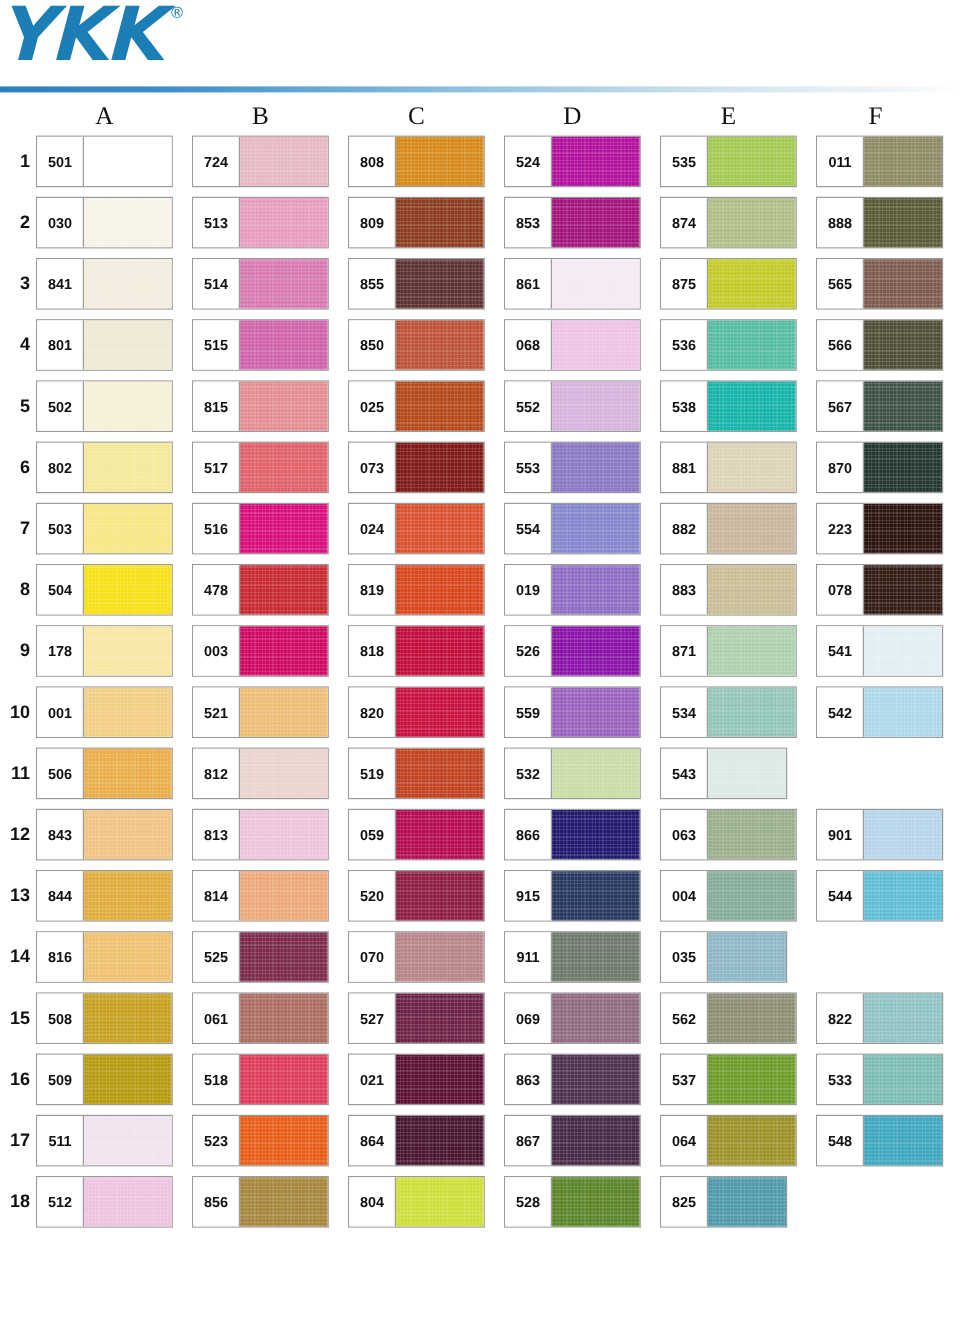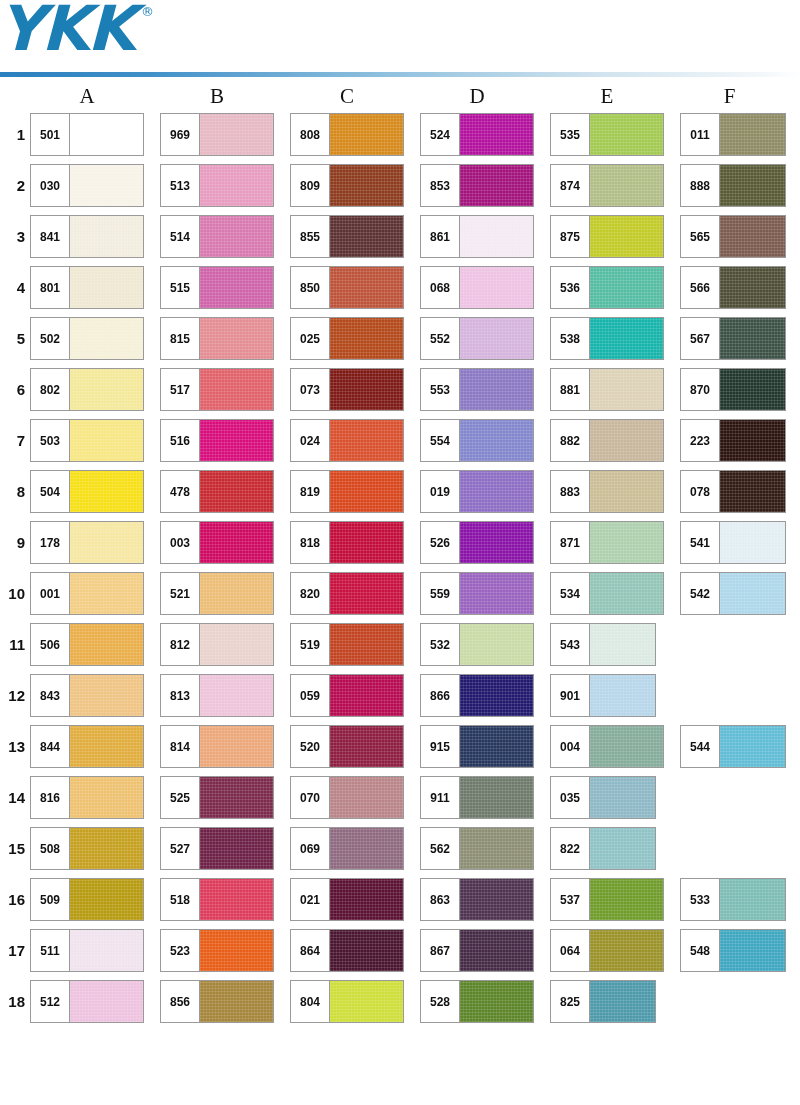--- a/index.html
+++ b/index.html
@@ -144,21 +144,21 @@
       <div class="col-header last">F</div>
     </div>
   <div id="rows">
       <div class="grid-row">
         <div class="row-num">1</div>
         <div class="cell">
           <div class="code">501</div>
           <div class="swatch" style="background: rgb(255, 255, 255);"></div>
         </div>
         <div class="cell">
-          <div class="code">969</div>
+          <div class="code">724</div>
           <div class="swatch" style="background: rgb(230, 185, 196);"></div>
         </div>
         <div class="cell">
           <div class="code">808</div>
           <div class="swatch" style="background: rgb(214, 138, 28);"></div>
         </div>
         <div class="cell">
           <div class="code">524</div>
           <div class="swatch" style="background: rgb(179, 18, 158);"></div>
         </div>
@@ -448,20 +448,24 @@
           <div class="swatch" style="background: rgb(238, 196, 218);"></div>
         </div>
         <div class="cell">
           <div class="code">059</div>
           <div class="swatch" style="background: rgb(183, 12, 81);"></div>
         </div>
         <div class="cell">
           <div class="code">866</div>
           <div class="swatch" style="background: rgb(34, 26, 110);"></div>
         </div>
+        <div class="cell">
+          <div class="code">063</div>
+          <div class="swatch" style="background: rgb(154, 175, 142);"></div>
+        </div>
         <div class="cell last">
           <div class="code">901</div>
           <div class="swatch" style="background: rgb(183, 214, 234);"></div>
         </div>
       </div>
       <div class="grid-row">
         <div class="row-num">13</div>
         <div class="cell">
           <div class="code">844</div>
           <div class="swatch" style="background: rgb(225, 173, 63);"></div>
@@ -508,20 +512,24 @@
         <div class="cell last">
           <div class="code">035</div>
           <div class="swatch" style="background: rgb(143, 184, 198);"></div>
         </div>
       </div>
       <div class="grid-row">
         <div class="row-num">15</div>
         <div class="cell">
           <div class="code">508</div>
           <div class="swatch" style="background: rgb(198, 161, 33);"></div>
+        </div>
+        <div class="cell">
+          <div class="code">061</div>
+          <div class="swatch" style="background: rgb(171, 109, 98);"></div>
         </div>
         <div class="cell">
           <div class="code">527</div>
           <div class="swatch" style="background: rgb(110, 34, 71);"></div>
         </div>
         <div class="cell">
           <div class="code">069</div>
           <div class="swatch" style="background: rgb(143, 106, 128);"></div>
         </div>
         <div class="cell">

